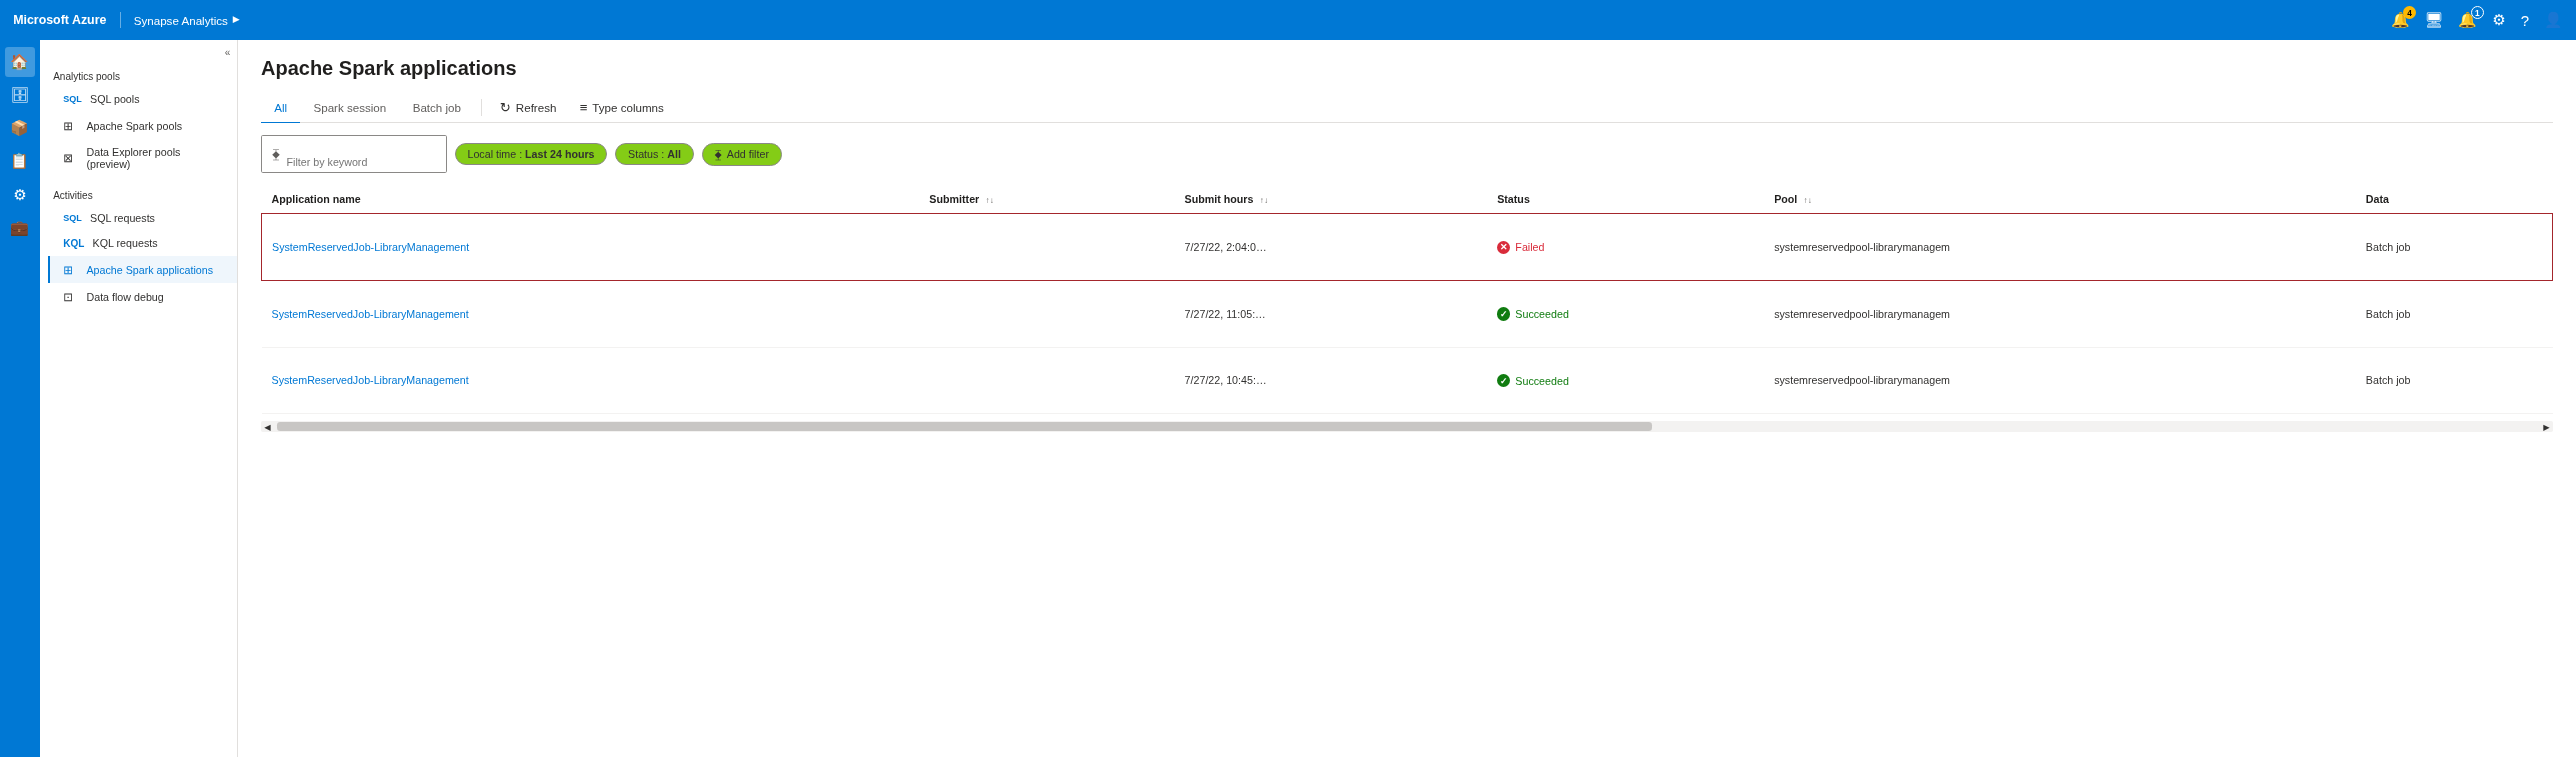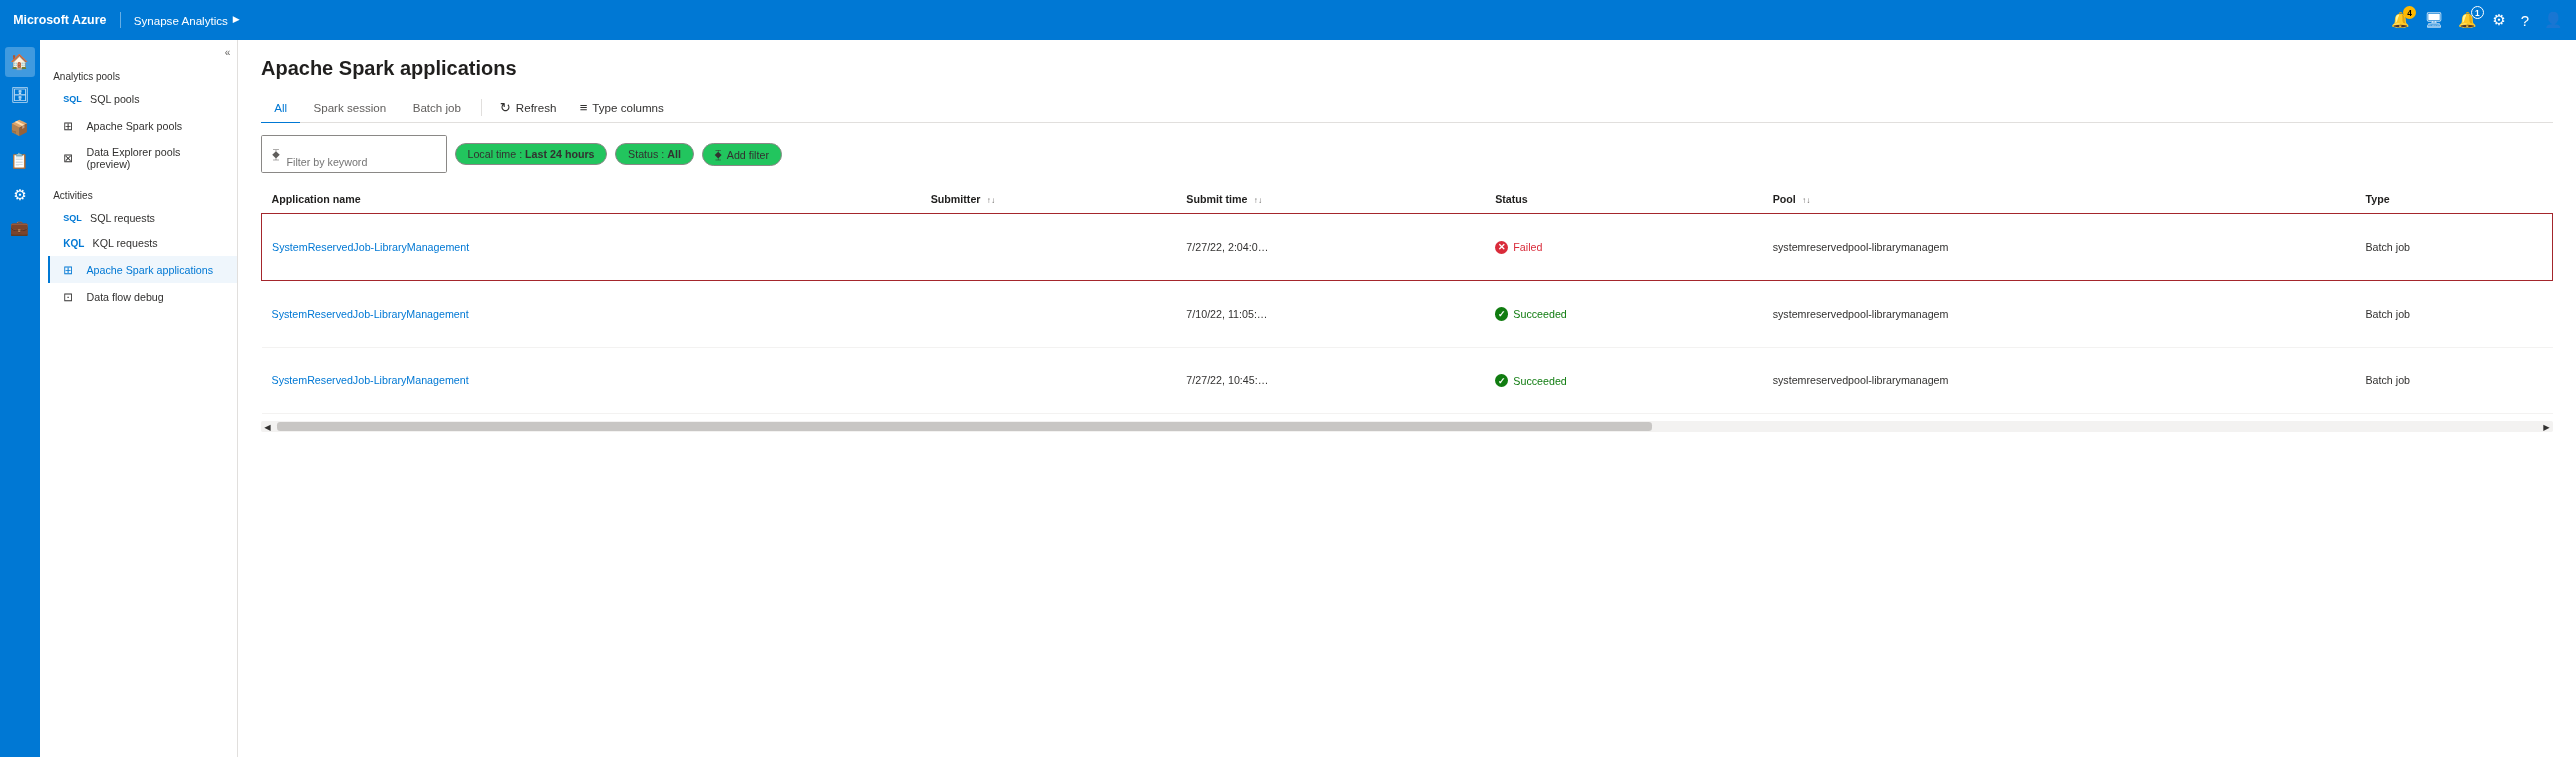--- a/index.html
+++ b/index.html
@@ -140,29 +140,29 @@
       border: none;
       outline: none;
       font-size: 10.7px;
       color: #605e5c;
       background: transparent;
       width: 149px;
       margin-top: 16px;
     }
     .filter-pill {
       display: flex;
-      align-items: flex-end;
+      align-items: flex-start;
       gap: 5px;
       border: 0.8px solid #8a8886;
       border-radius: 13.2px;
       padding: 4.1px 11.6px;
       font-size: 10.7px;
       color: #323130;
       cursor: pointer;
-      background: #22c55e;
+      background: #84cc16;
       white-space: nowrap;
     }
     .filter-pill strong { font-weight: 600; }
 
     .results-info {
       padding: 0 23px 8.3px 23px;
       font-size: 10.7px;
       color: #605e5c;
     }
 
@@ -374,32 +374,32 @@
         <thead>
           <tr>
             <th>
               <span>Application name</span>
             </th>
             <th style="cursor:pointer;">
               <span>Submitter</span>
               <span class="sort-icons">↑↓</span>
             </th>
             <th style="cursor:pointer;">
-              <span>Submit time</span>
+              <span>Submit hours</span>
               <span class="sort-icons">↑↓</span>
             </th>
             <th>
               <span>Status</span>
             </th>
             <th style="cursor:pointer;">
               <span>Pool</span>
               <span class="sort-icons">↑↓</span>
             </th>
             <th>
-              <span>Type</span>
+              <span>Data</span>
             </th>
           </tr>
         </thead>
         <tbody id="table-body">
         <tr class="highlighted-row">
     <td>
       <a class="app-link">SystemReservedJob-LibraryManagement</a>
     </td>
     <td></td>
     <td>7/27/22, 2:04:0…</td>
@@ -410,21 +410,21 @@
       </span>
     </td>
     <td>systemreservedpool-librarymanagem</td>
     <td>Batch job</td>
   </tr>
             <tr>
     <td>
       <a class="app-link">SystemReservedJob-LibraryManagement</a>
     </td>
     <td></td>
-    <td>7/10/22, 11:05:…</td>
+    <td>7/27/22, 11:05:…</td>
     <td>
       <span class="status-badge">
         <span class="status-dot status-succeeded">✓</span>
         <span class="status-succeeded-text">Succeeded</span>
       </span>
     </td>
     <td>systemreservedpool-librarymanagem</td>
     <td>Batch job</td>
   </tr>
             <tr>

